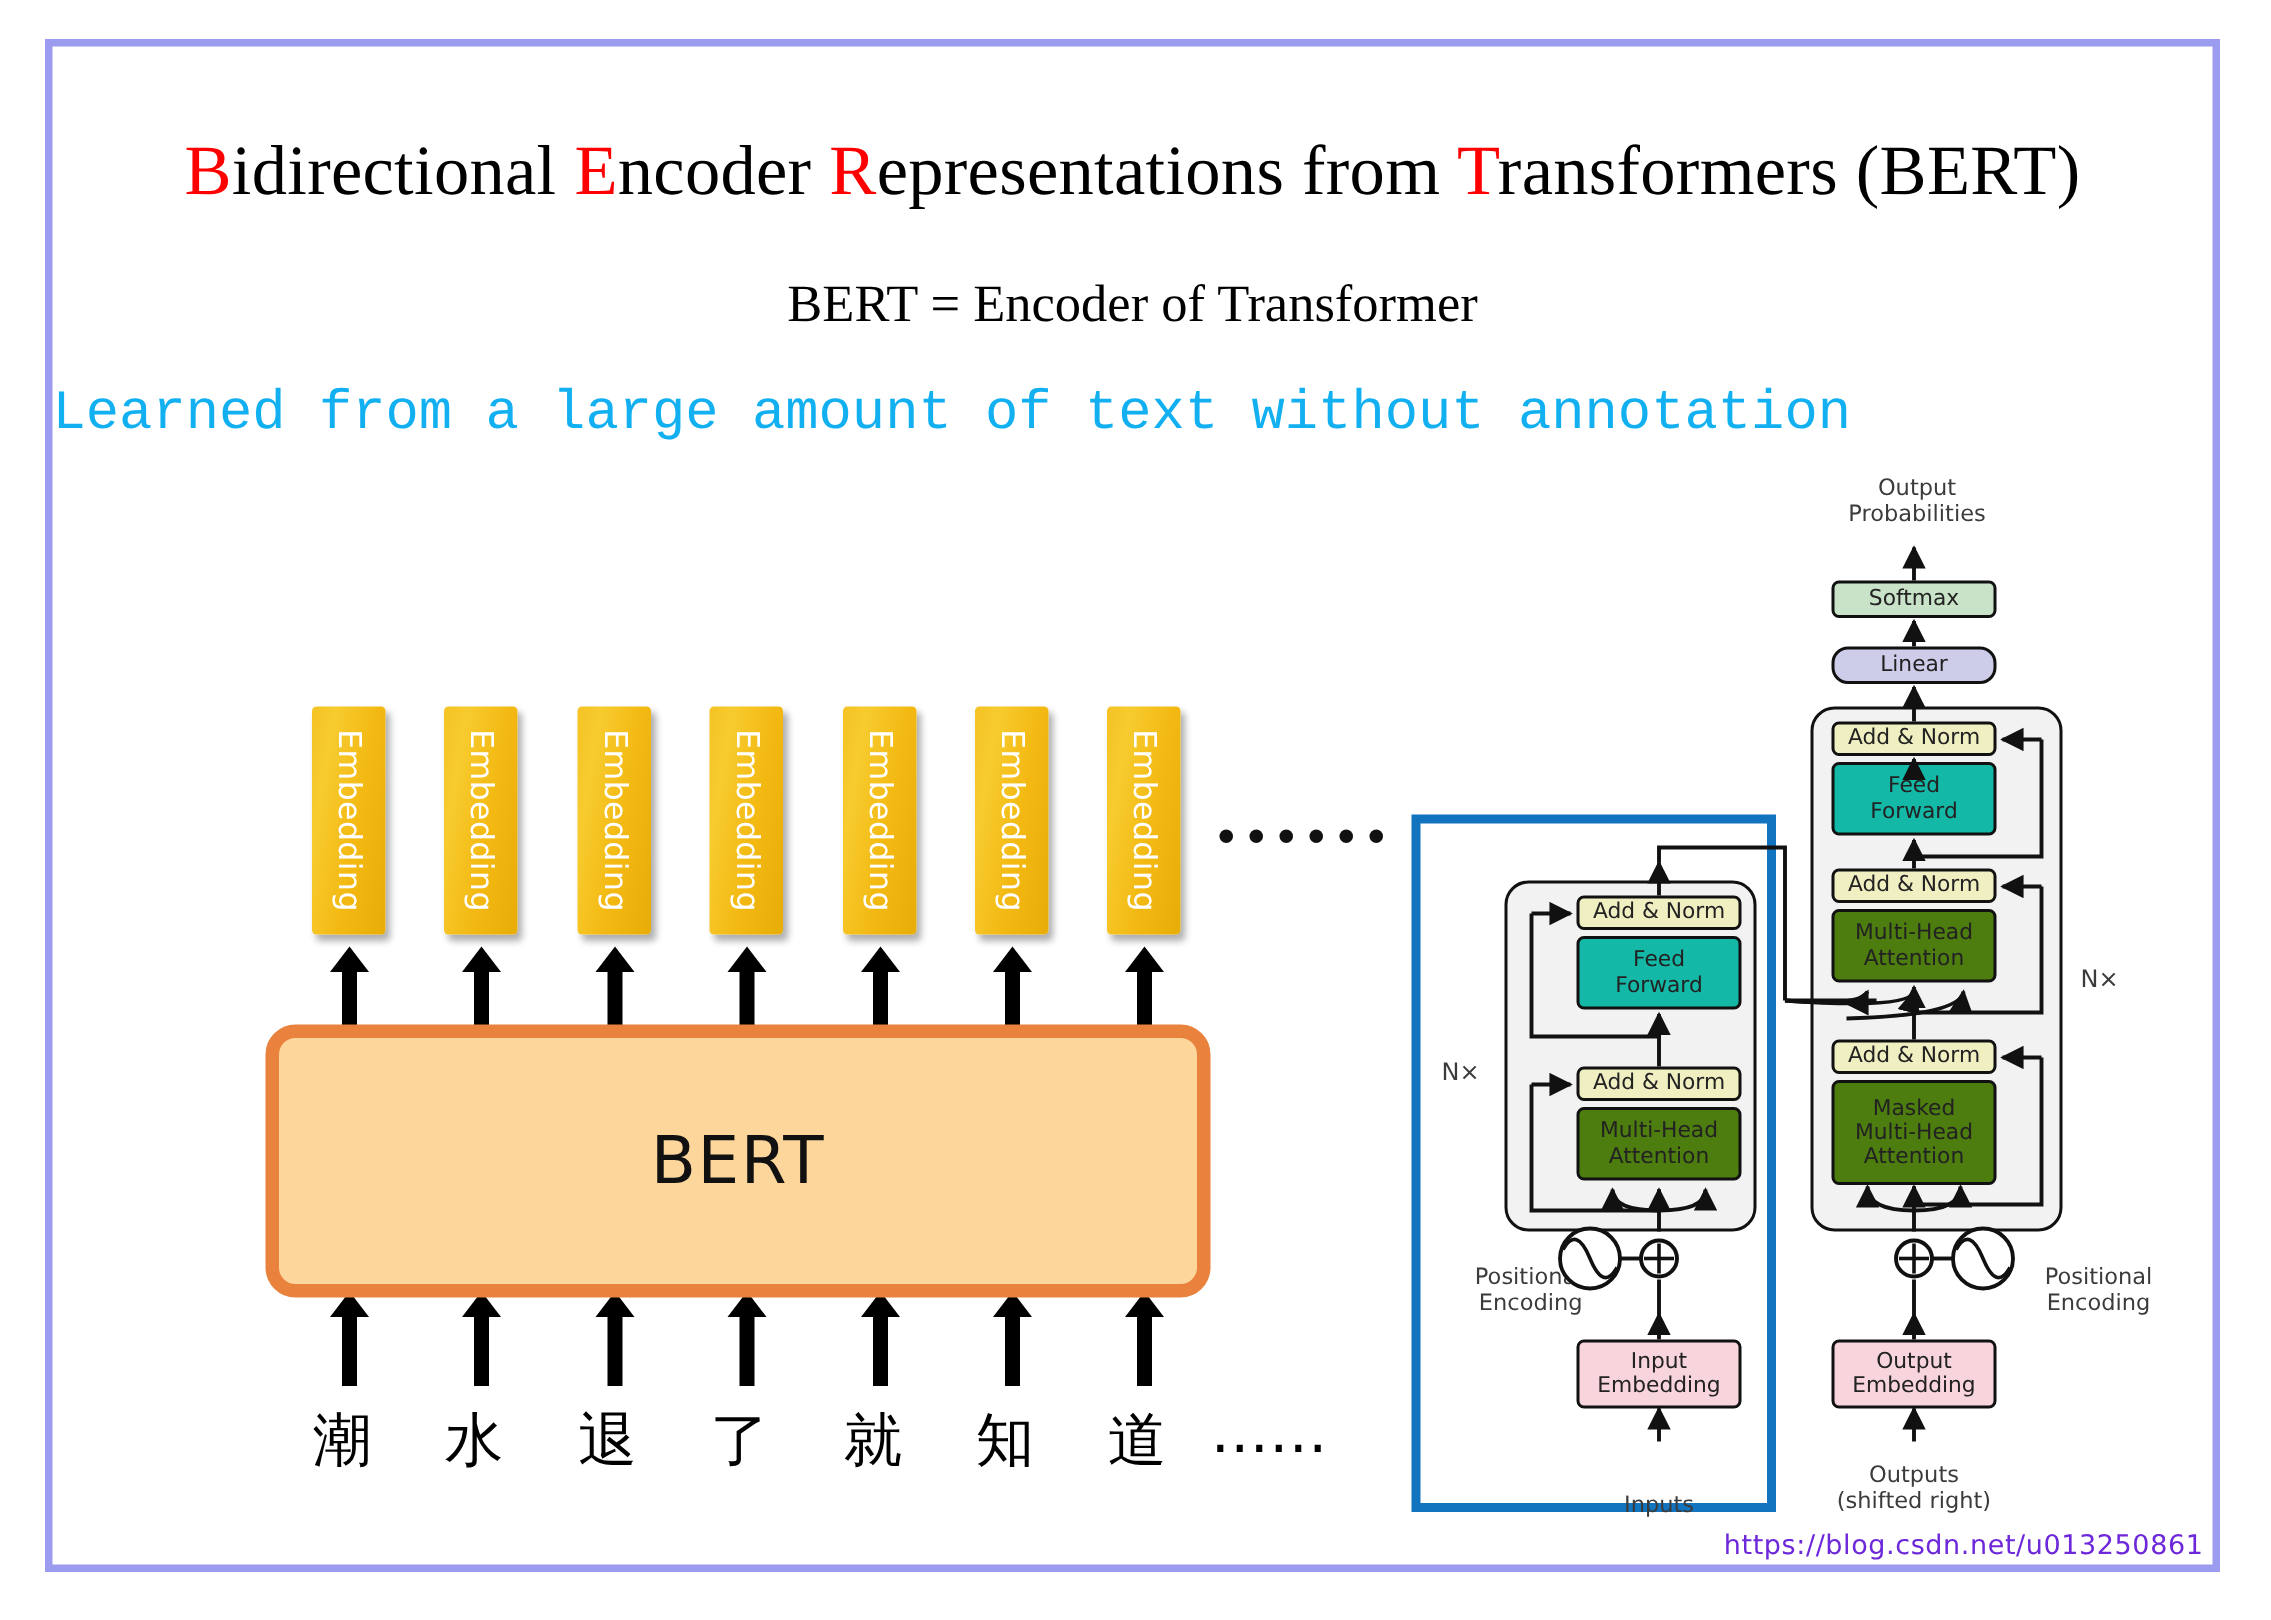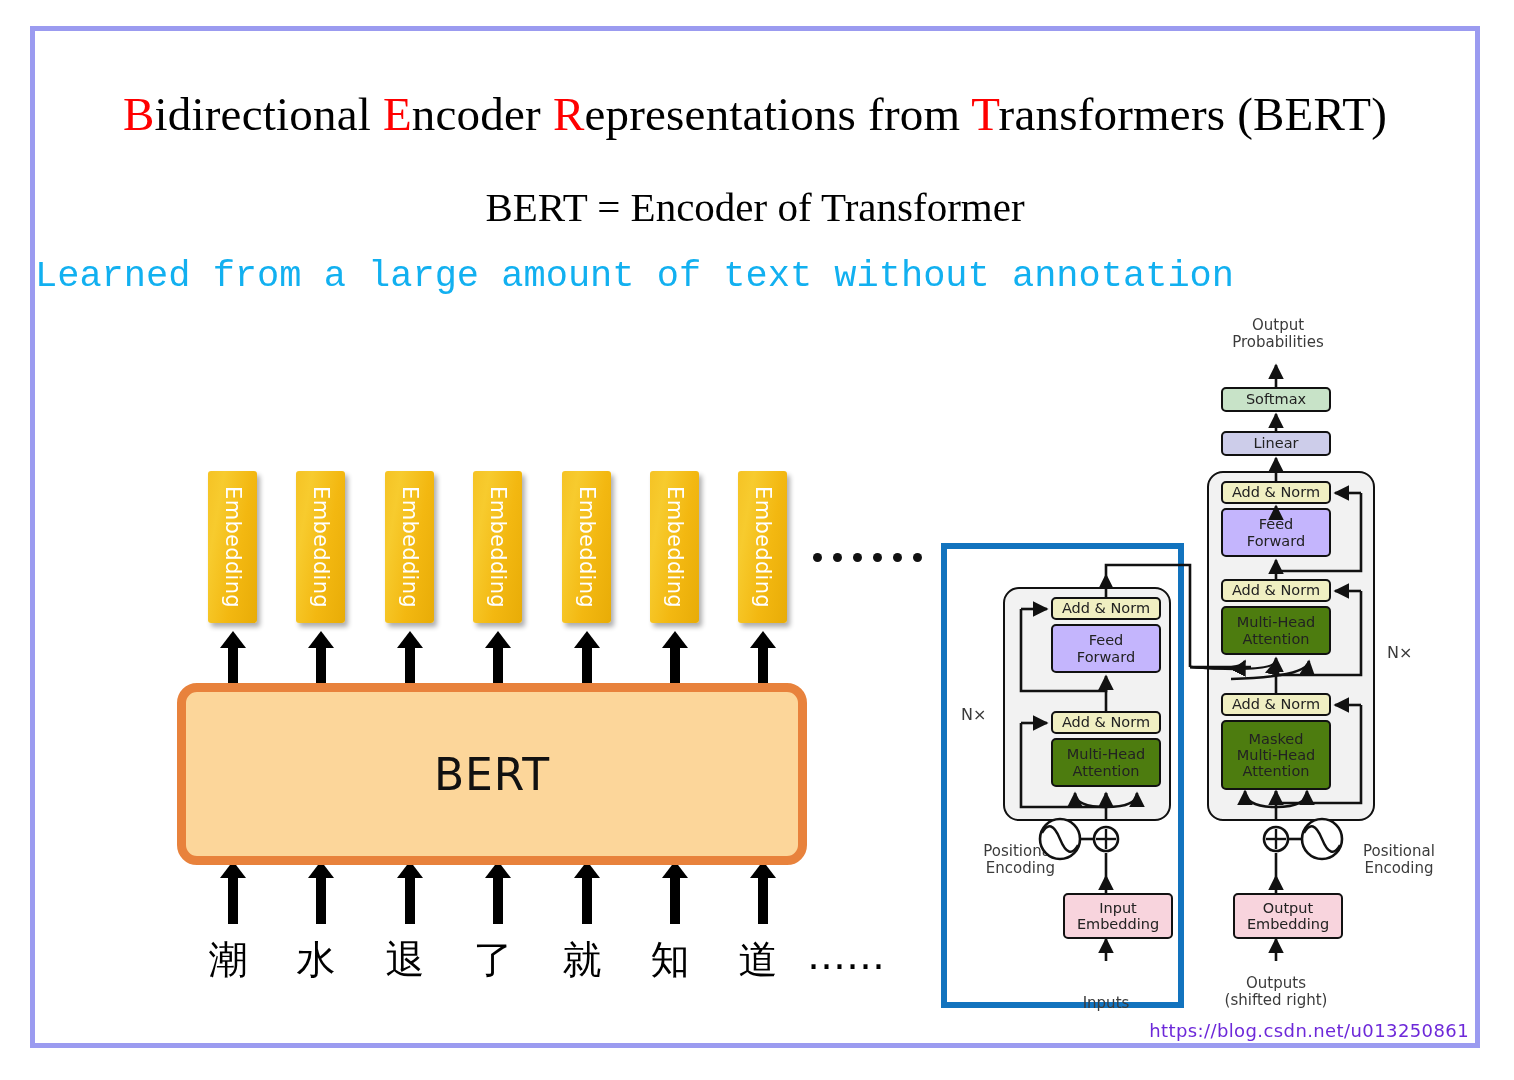--- a/index.html
+++ b/index.html
@@ -34,21 +34,21 @@
     letter-spacing: .2px;
   }
   .title .hl { color: #ff0000; }
 
   .subtitle1 {
     position: absolute;
     left: 0; top: 152px;
     width: 1440px;
     text-align: center;
     font-family: "Liberation Serif", serif;
-    font-size: 41px;
+    font-size: 35px;
     color: #000000;
   }
   .subtitle2 {
     position: absolute;
     left: 0; top: 224px;
     width: 1440px;
     text-align: left;
     font-family: Liberation Mono, monospace;
     font-size: 37px;
     color: #12b0f0;
@@ -167,24 +167,24 @@
     font-size: 14.5px;
     color: #222;
     display: flex;
     align-items: center;
     justify-content: center;
     text-align: center;
     line-height: 1.12;
     white-space: pre-line;
   }
   .c-addnorm { background: #f0efc2; }
-  .c-ff      { background: #c4b5fd; }
+  .c-ff      { background: #14b8a6; }
   .c-attn    { background: #4d7c0f; }
-  .c-emb     { background: #f8d4dd; margin-left: 12px; }
-  .c-linear  { background: #cdcdea; }
+  .c-emb     { background: #f8d4dd; }
+  .c-linear  { background: #cdcdea; border-radius: 11px; }
   .c-softmax { background: #c8e3c8; }
 
   .subblock {
     position: absolute;
     background: #f2f2f2;
     border: 2.5px solid #111;
     border-radius: 16px;
     box-sizing: border-box;
   }
   .tftext {

